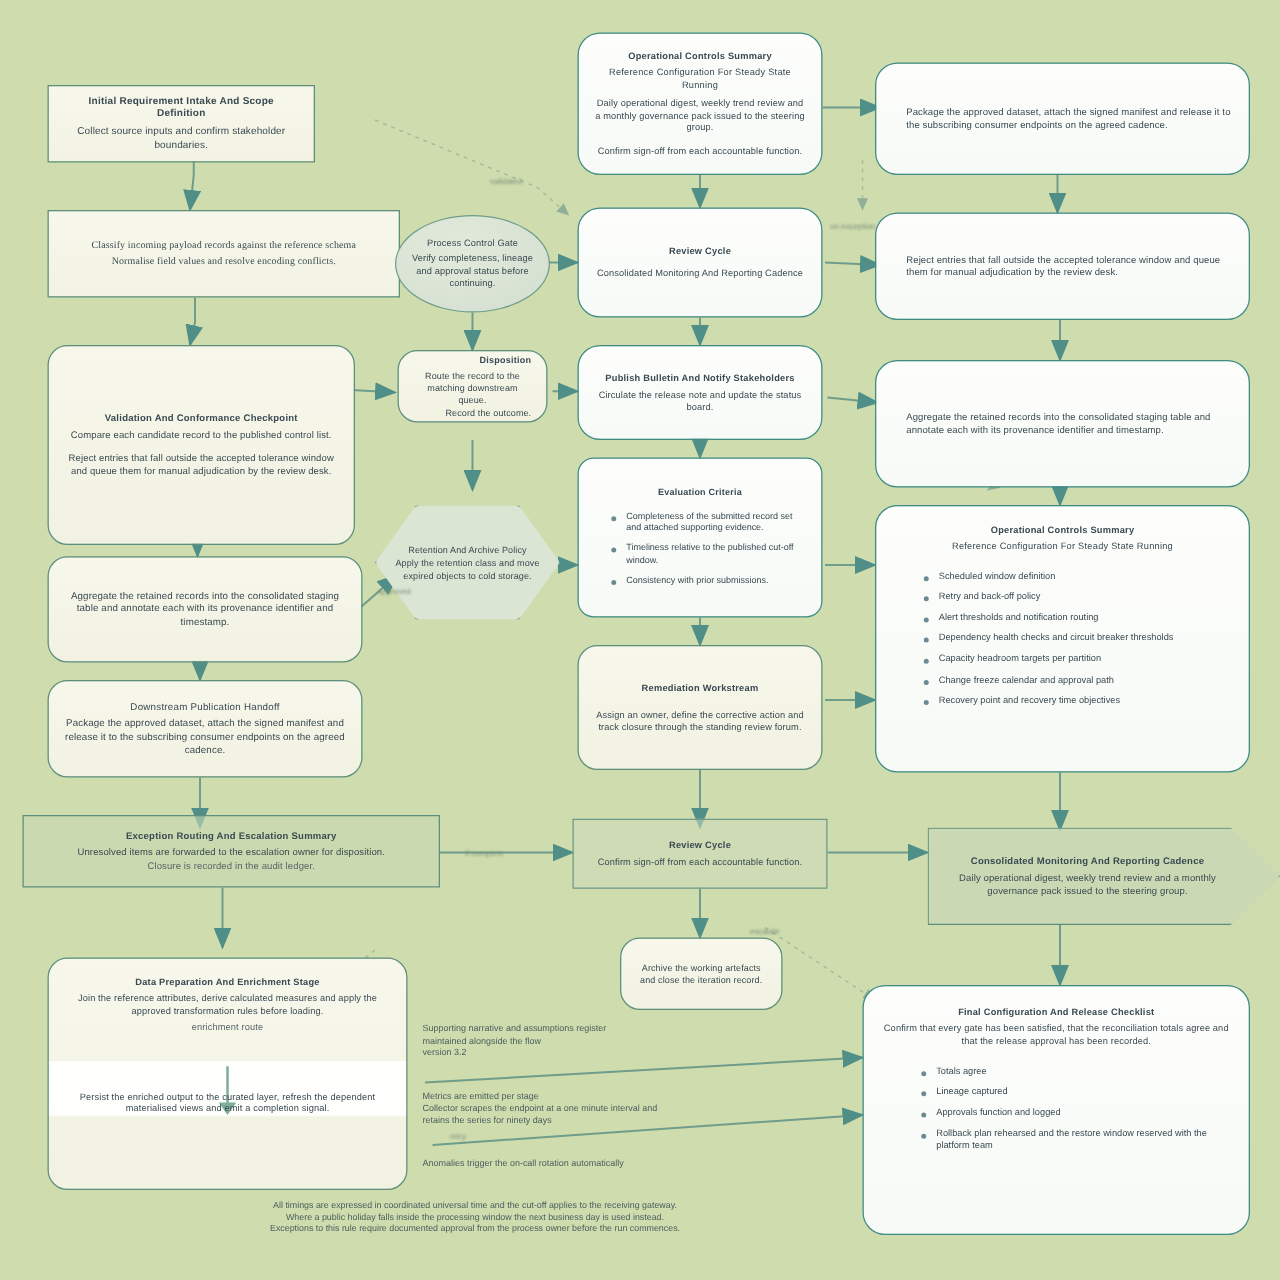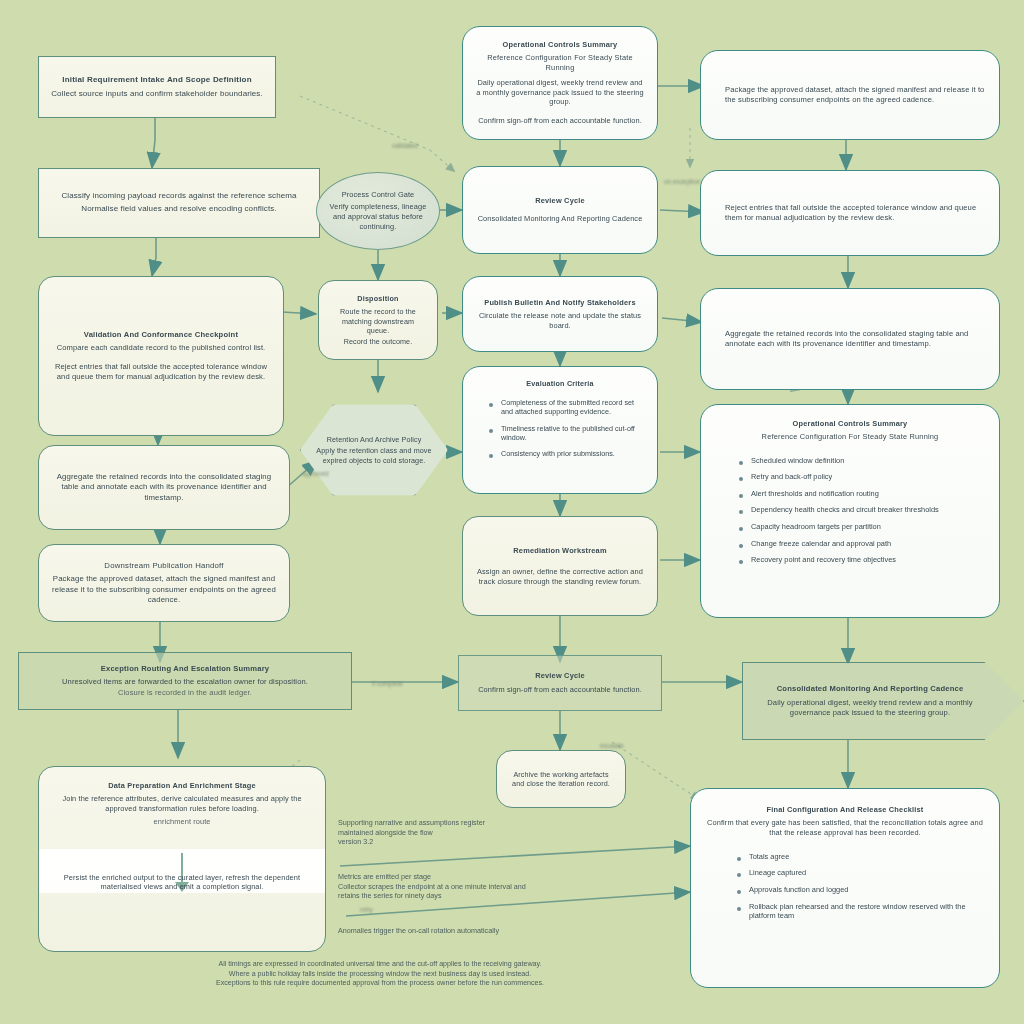--- a/index.html
+++ b/index.html
@@ -199,26 +199,26 @@
     <path d="M300,96 L430,150 L455,172"></path>
     <path d="M690,128 L690,168"></path>
     <path d="M848,352 L790,392"></path>
     <path d="M300,760 L250,800"></path>
     <path d="M612,742 L700,800"></path>
   </g>
 </svg>
 
 <div id="canvas">
 
-  <div class="node cream" style="left:38px;top:56px;width:238px;height:62px;font-size:8px;">
+  <div class="node cream" style="left:38px;top:68px;width:214px;height:62px;font-size:8px;">
     <div class="ttl">Initial Requirement Intake And Scope Definition</div>
     <div class="bd">Collect source inputs and confirm stakeholder boundaries.</div>
   </div>
 
-  <div class="node cream" style="left:38px;top:168px;width:282px;height:70px;font-size:8px;">
+  <div class="node cream" style="left:38px;top:168px;width:282px;height:70px;font-size:8px;font-family:Liberation Serif, serif;">
     <div class="bd">Classify incoming payload records against the reference schema</div>
     <div class="bd" style="margin-top:2px;">Normalise field values and resolve encoding conflicts.</div>
   </div>
 
   <div class="node cream-r" style="left:38px;top:276px;width:246px;height:160px;font-size:7.6px;">
     <div class="ttl">Validation And Conformance Checkpoint</div>
     <div class="bd">Compare each candidate record to the published control list.</div>
     <div class="bd">Reject entries that fall outside the accepted tolerance window and queue them for manual adjudication by the review desk.</div>
   </div>
 
@@ -244,21 +244,21 @@
     <div class="bd" style="position:relative;z-index:2;">Join the reference attributes, derive calculated measures and apply the approved transformation rules before loading.</div>
     <div class="bd" style="position:relative;z-index:2;margin-top:3px;opacity:.85;">enrichment route</div>
     <div class="bd" style="position:relative;z-index:2;margin-top:46px;">Persist the enriched output to the curated layer, refresh the dependent materialised views and emit a completion signal.</div>
   </div>
 
   <div class="node ellipse" style="left:316px;top:172px;width:124px;height:78px;font-size:7.4px;">
     <div class="bd">Process Control Gate</div>
     <div class="bd" style="margin-top:2px;">Verify completeness, lineage and approval status before continuing.</div>
   </div>
 
-  <div class="node cream-r" style="left:318px;top:280px;width:120px;height:80px;font-size:7.2px;">
+  <div class="node cream-r" style="left:318px;top:280px;width:120px;height:58px;font-size:7.2px;align-items:flex-end;">
     <div class="ttl">Disposition</div>
     <div class="bd">Route the record to the matching downstream queue.</div>
     <div class="bd" style="margin-top:1px;">Record the outcome.</div>
   </div>
 
   <div class="node lens" style="left:300px;top:396px;width:148px;height:108px;font-size:7.2px;">
     <div class="bd">Retention And Archive Policy</div>
     <div class="bd" style="margin-top:2px;">Apply the retention class and move expired objects to cold storage.</div>
   </div>
 
@@ -272,21 +272,21 @@
   <div class="node white-r" style="left:462px;top:166px;width:196px;height:88px;font-size:7.4px;">
     <div class="ttl">Review Cycle</div>
     <div class="bd" style="margin-top:4px;">Consolidated Monitoring And Reporting Cadence</div>
   </div>
 
   <div class="node white-r" style="left:462px;top:276px;width:196px;height:76px;font-size:7.4px;">
     <div class="ttl">Publish Bulletin And Notify Stakeholders</div>
     <div class="bd">Circulate the release note and update the status board.</div>
   </div>
 
-  <div class="node white-r" style="left:462px;top:366px;width:196px;height:128px;font-size:7.2px;justify-content:flex-start;padding-top:12px;">
+  <div class="node white-r" style="left:462px;top:366px;width:196px;height:128px;font-size:7.2px;justify-content:center;padding-top:12px;border-radius:13px;">
     <div class="ttl">Evaluation Criteria</div>
     <div class="blist">
       <div class="bi">Completeness of the submitted record set and attached supporting evidence.</div>
       <div class="bi">Timeliness relative to the published cut-off window.</div>
       <div class="bi">Consistency with prior submissions.</div>
     </div>
   </div>
 
   <div class="node cream-r" style="left:462px;top:516px;width:196px;height:100px;font-size:7.4px;">
     <div class="ttl">Remediation Workstream</div>

